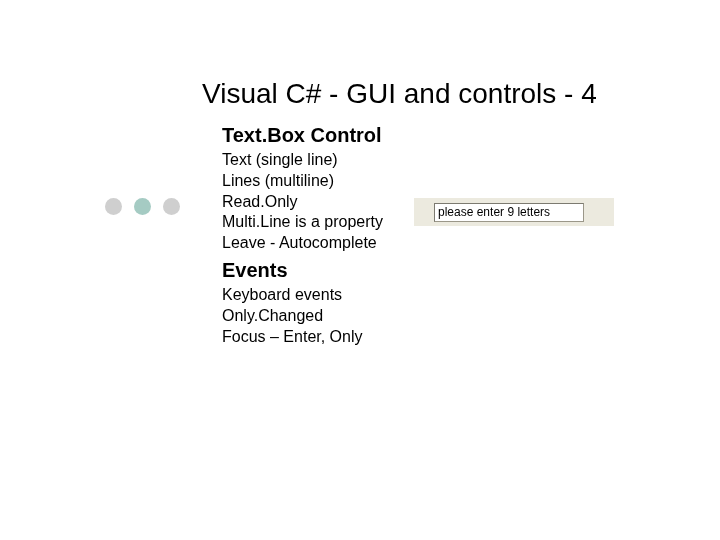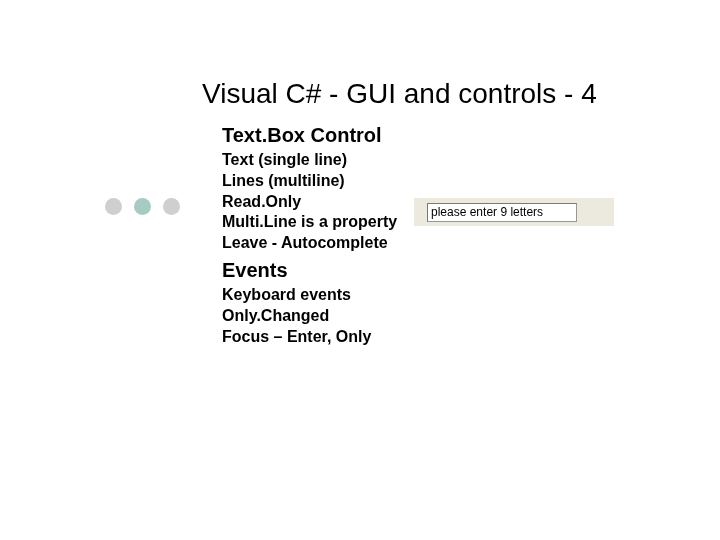--- a/index.html
+++ b/index.html
@@ -64,21 +64,21 @@
   .propsLine {
     font-size: 20px;
     font-weight: 400;
     margin-bottom: 2px;
   }
   .propsLine .detail {
     font-size: 16px;
   }
   .item {
     font-size: 16px;
-    font-weight: 700;
+    font-weight: 400;
     margin: 0;
     padding: 0;
     line-height: 1.3;
   }
   .eventsHeader {
     font-size: 20px;
     font-weight: 700;
     margin-top: 4px;
     margin-bottom: 2px;
   }
@@ -87,21 +87,21 @@
   .tb-wrap {
     position: absolute;
     left: 382px;
     top: 198px;
     width: 200px;
     height: 28px;
     background: #eceadf;
     display: flex;
     align-items: center;
     justify-content: flex-start;
-    padding-left: 13px;
+    padding-left: 20px;
     box-sizing: border-box;
   }
   .tb {
     width: 150px;
     height: 19px;
     background: #ffffff;
     border: 1px solid #9b9789;
     border-top-color: #7c7a70;
     border-left-color: #7c7a70;
     font-family: Arial, Helvetica, sans-serif;

